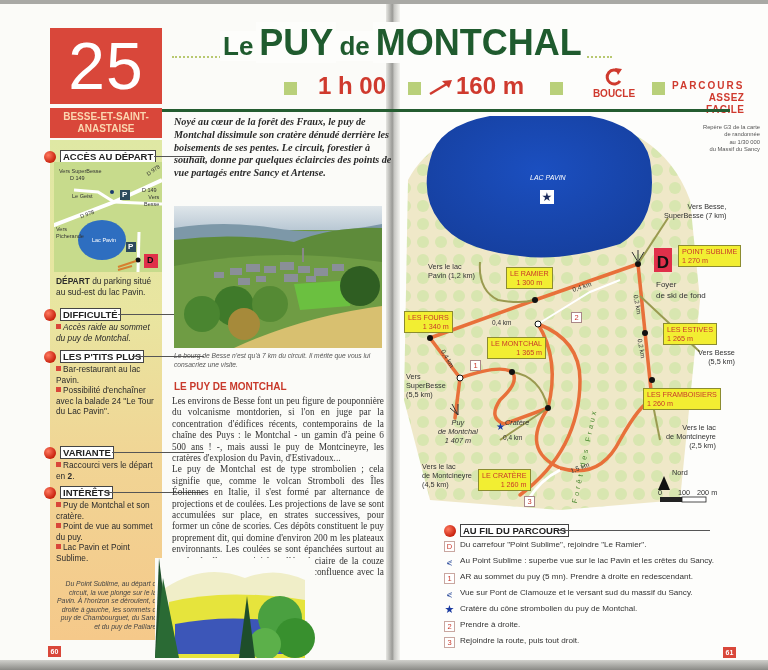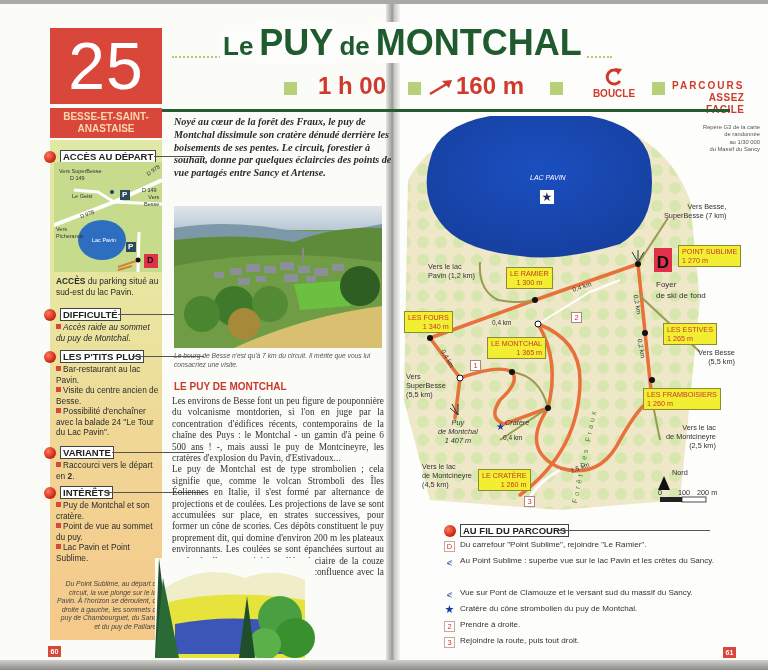--- a/index.html
+++ b/index.html
@@ -157,40 +157,39 @@
       <div>Vers</div>
       <div>Picherande</div>
     </div>
     <div class="map-label" style="left:38px;top:74px;font-size:5.5px;color:#fff;">Lac Pavin</div>
     <div class="map-label" style="left:68px;top:28px;font-size:8px;color:#fff;font-weight:bold;">P</div>
     <div class="map-label" style="left:74px;top:80px;font-size:8px;color:#fff;font-weight:bold;">P</div>
     <div class="map-label" style="left:93px;top:94px;font-size:9px;color:#111;font-weight:bold;">D</div>
   </div>
 
   <div class="side-text" style="top:276px;font-size:8.4px;">
-    <b>ACCÈS</b><span> du parking situé au sud-est du lac Pavin.</span>
+    <b>DÉPART</b><span> du parking situé au sud-est du lac Pavin.</span>
   </div>
 
   <div class="sect-head" style="top:308px;">
     <div class="sect-dot"></div>
     <div class="sect-label">DIFFICULTÉ</div>
     <div class="sect-rule" style="left:74px;width:86px;"></div>
   </div>
   <div class="side-text" style="top:322px;font-style:italic;">
     <div><span class="b"></span><span>Accès raide au sommet du puy de Montchal.</span></div>
   </div>
 
   <div class="sect-head" style="top:350px;">
     <div class="sect-dot"></div>
     <div class="sect-label">LES P'TITS PLUS</div>
     <div class="sect-rule" style="left:88px;width:72px;"></div>
   </div>
   <div class="side-text" style="top:364px;">
     <div><span class="b"></span><span>Bar-restaurant au lac Pavin.</span></div>
-    <div><span class="b"></span><span>Visite du centre ancien de Besse.</span></div>
     <div><span class="b"></span><span>Possibilité d'enchaîner avec la balade 24 "Le Tour du Lac Pavin".</span></div>
   </div>
 
   <div class="sect-head" style="top:446px;">
     <div class="sect-dot"></div>
     <div class="sect-label">VARIANTE</div>
     <div class="sect-rule" style="left:68px;width:92px;"></div>
   </div>
   <div class="side-text" style="top:460px;">
     <span class="b"></span><span>Raccourci vers le départ en </span><b>2</b><span>.</span>
@@ -437,20 +436,23 @@
     <div class="sect-label">AU FIL DU PARCOURS</div>
     <div class="sect-rule" style="left:114px;width:152px;"></div>
   </div>
 
   <div class="course-row" style="top:539px;">
     <span class="course-icon boxed">D</span><span>Du carrefour "Point Sublime", rejoindre "Le Ramier".</span>
   </div>
   <div class="course-row" style="top:555px;">
     <span class="course-icon" style="color:#2a4a9a;">⋞</span><span>Au Point Sublime : superbe vue sur le lac Pavin et les crêtes du Sancy.</span>
   </div>
+  <div class="course-row" style="top:571px;">
+    <span class="course-icon boxed">1</span><span>AR au sommet du puy (5 mn). Prendre à droite en redescendant.</span>
+  </div>
   <div class="course-row" style="top:587px;">
     <span class="course-icon" style="color:#2a4a9a;">⋞</span><span>Vue sur Pont de Clamouze et le versant sud du massif du Sancy.</span>
   </div>
   <div class="course-row" style="top:603px;">
     <span class="course-icon" style="color:#1a3aa0;font-size:11px;">★</span><span>Cratère du cône strombolien du puy de Montchal.</span>
   </div>
   <div class="course-row" style="top:619px;">
     <span class="course-icon boxed">2</span><span>Prendre à droite.</span>
   </div>
   <div class="course-row" style="top:635px;">

